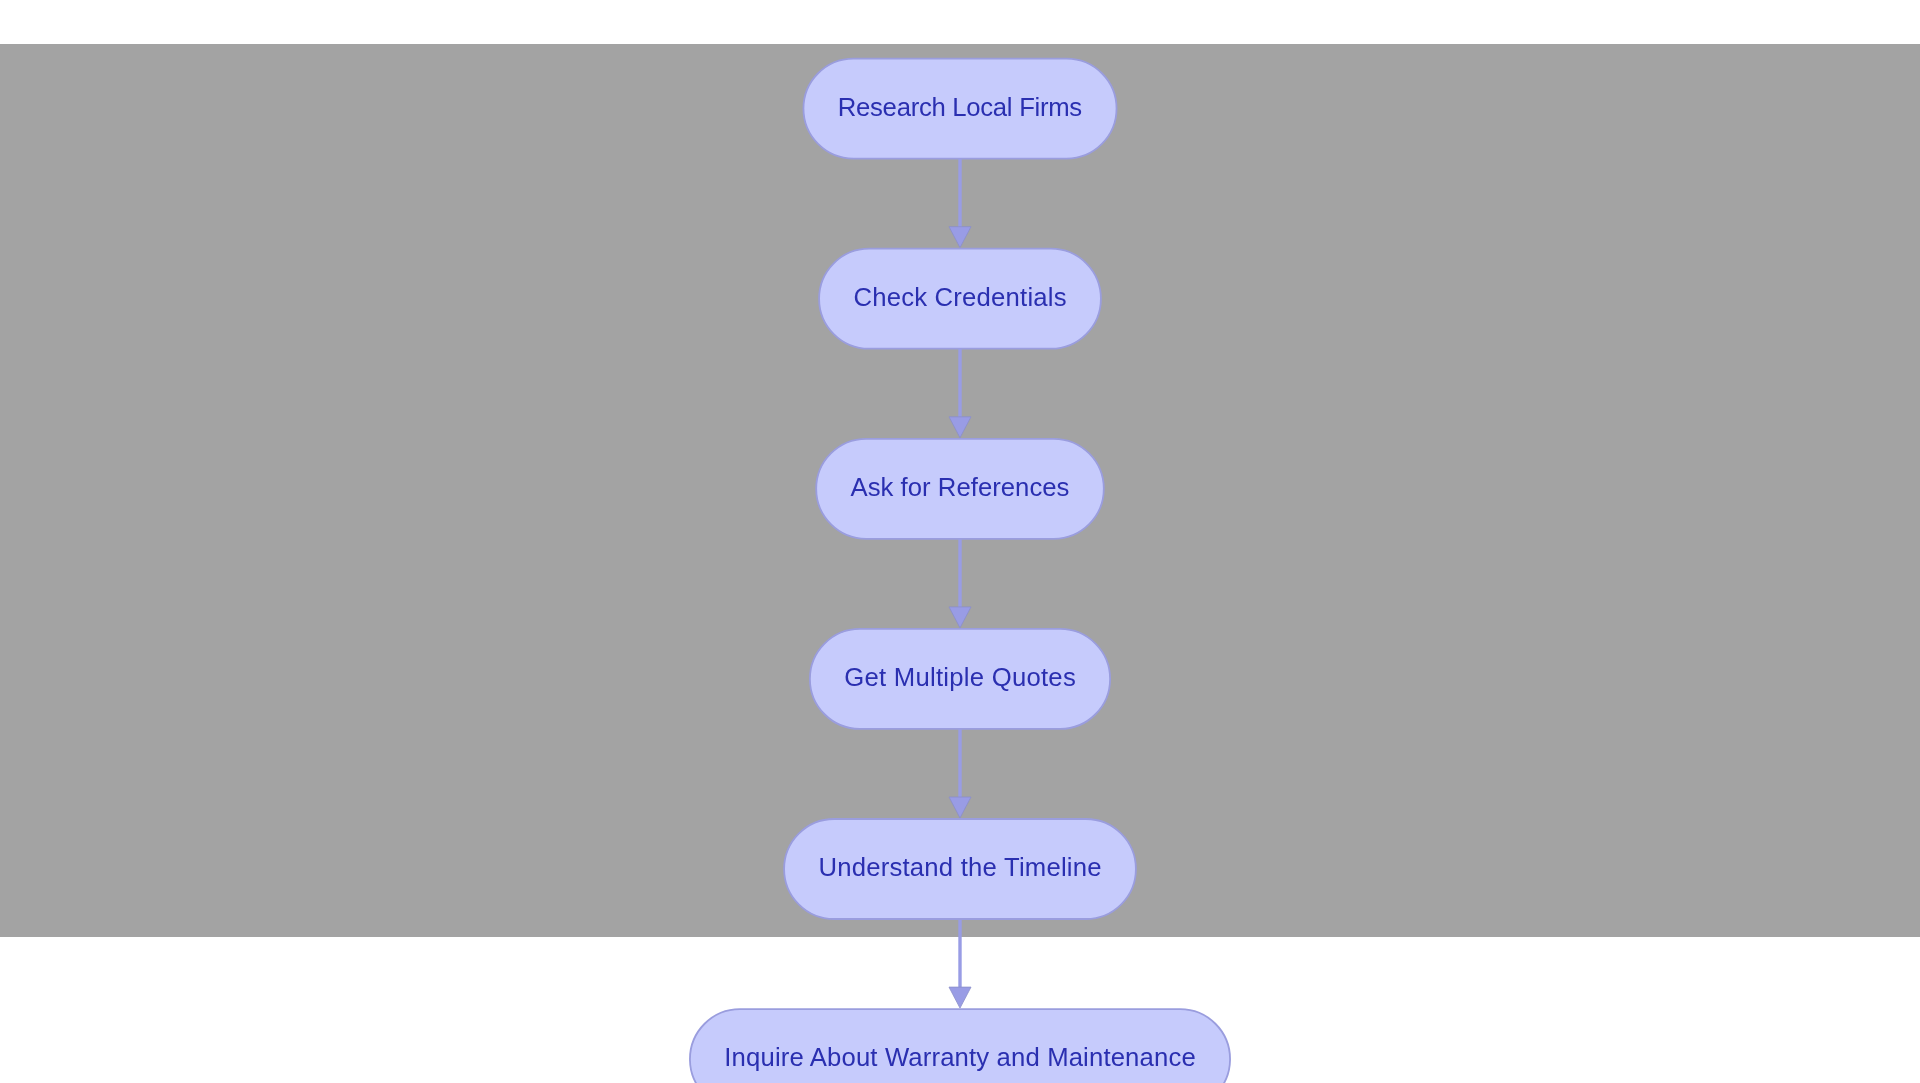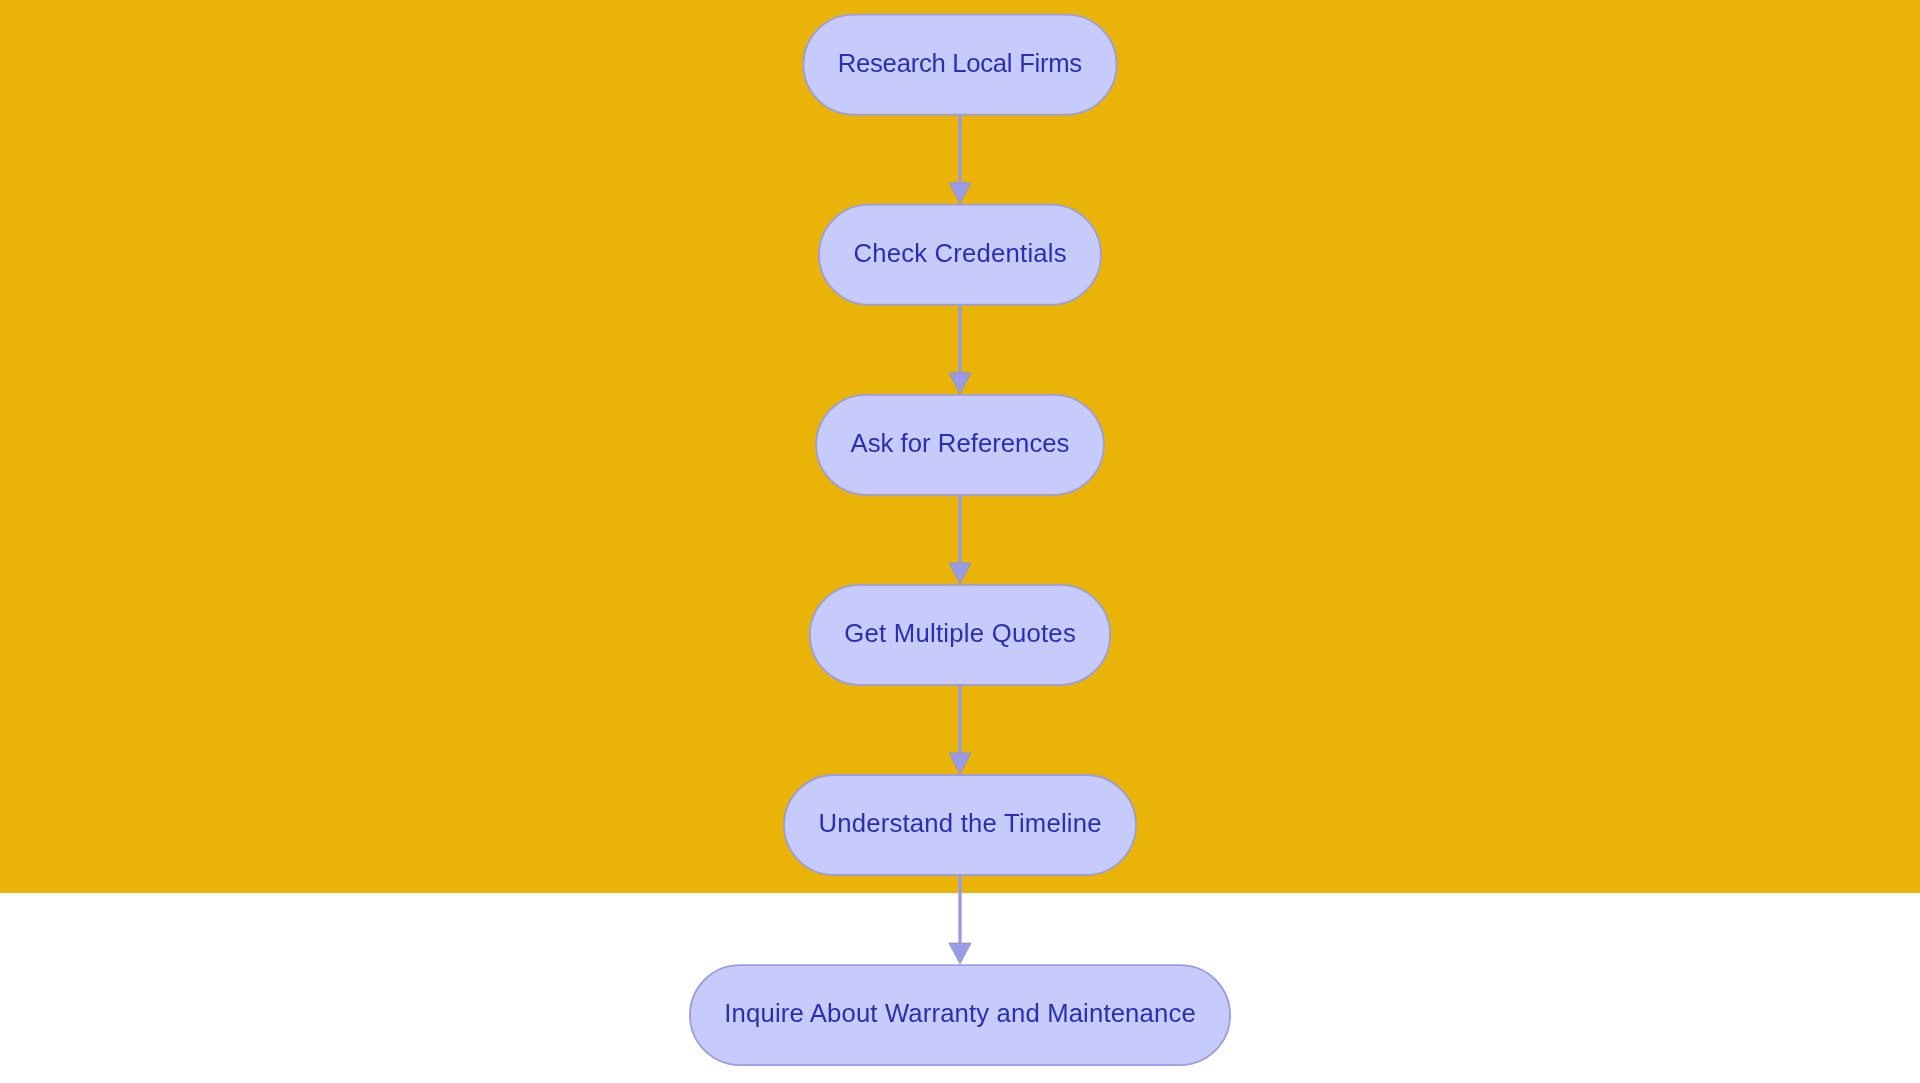--- a/index.html
+++ b/index.html
@@ -1,19 +1,19 @@
 <!DOCTYPE html>
 <html><head>
 <meta charset="utf-8">
 <title>Flowchart</title>
 <style>
   html,body{margin:0;padding:0;background:#ffffff;}
   body{width:1920px;height:1083px;overflow:hidden;
        font-family:"Liberation Sans",sans-serif;}
-  #stage{position:relative;width:1920px;height:893px;background:#eab308;}
+  #stage{position:relative;width:1920px;height:893px;background:#a3a3a3;margin-top:44px;}
   #chart{position:absolute;left:0;top:0;
          transform:translateZ(0);will-change:transform;}
   .node-shape{fill:#C6CBFC;stroke:#9A9DDE;stroke-width:1.8;}
   .node-label{fill:#2A2FB0;font-family:"Liberation Sans",sans-serif;
               font-size:25.7px;text-anchor:middle;}
   .edge-line{stroke:#999CE5;stroke-width:3.4;fill:none;}
   .arrow-head{fill:#999CE5;stroke:#8A8EC9;stroke-width:0.8;}
 </style>
 </head>
 <body>

